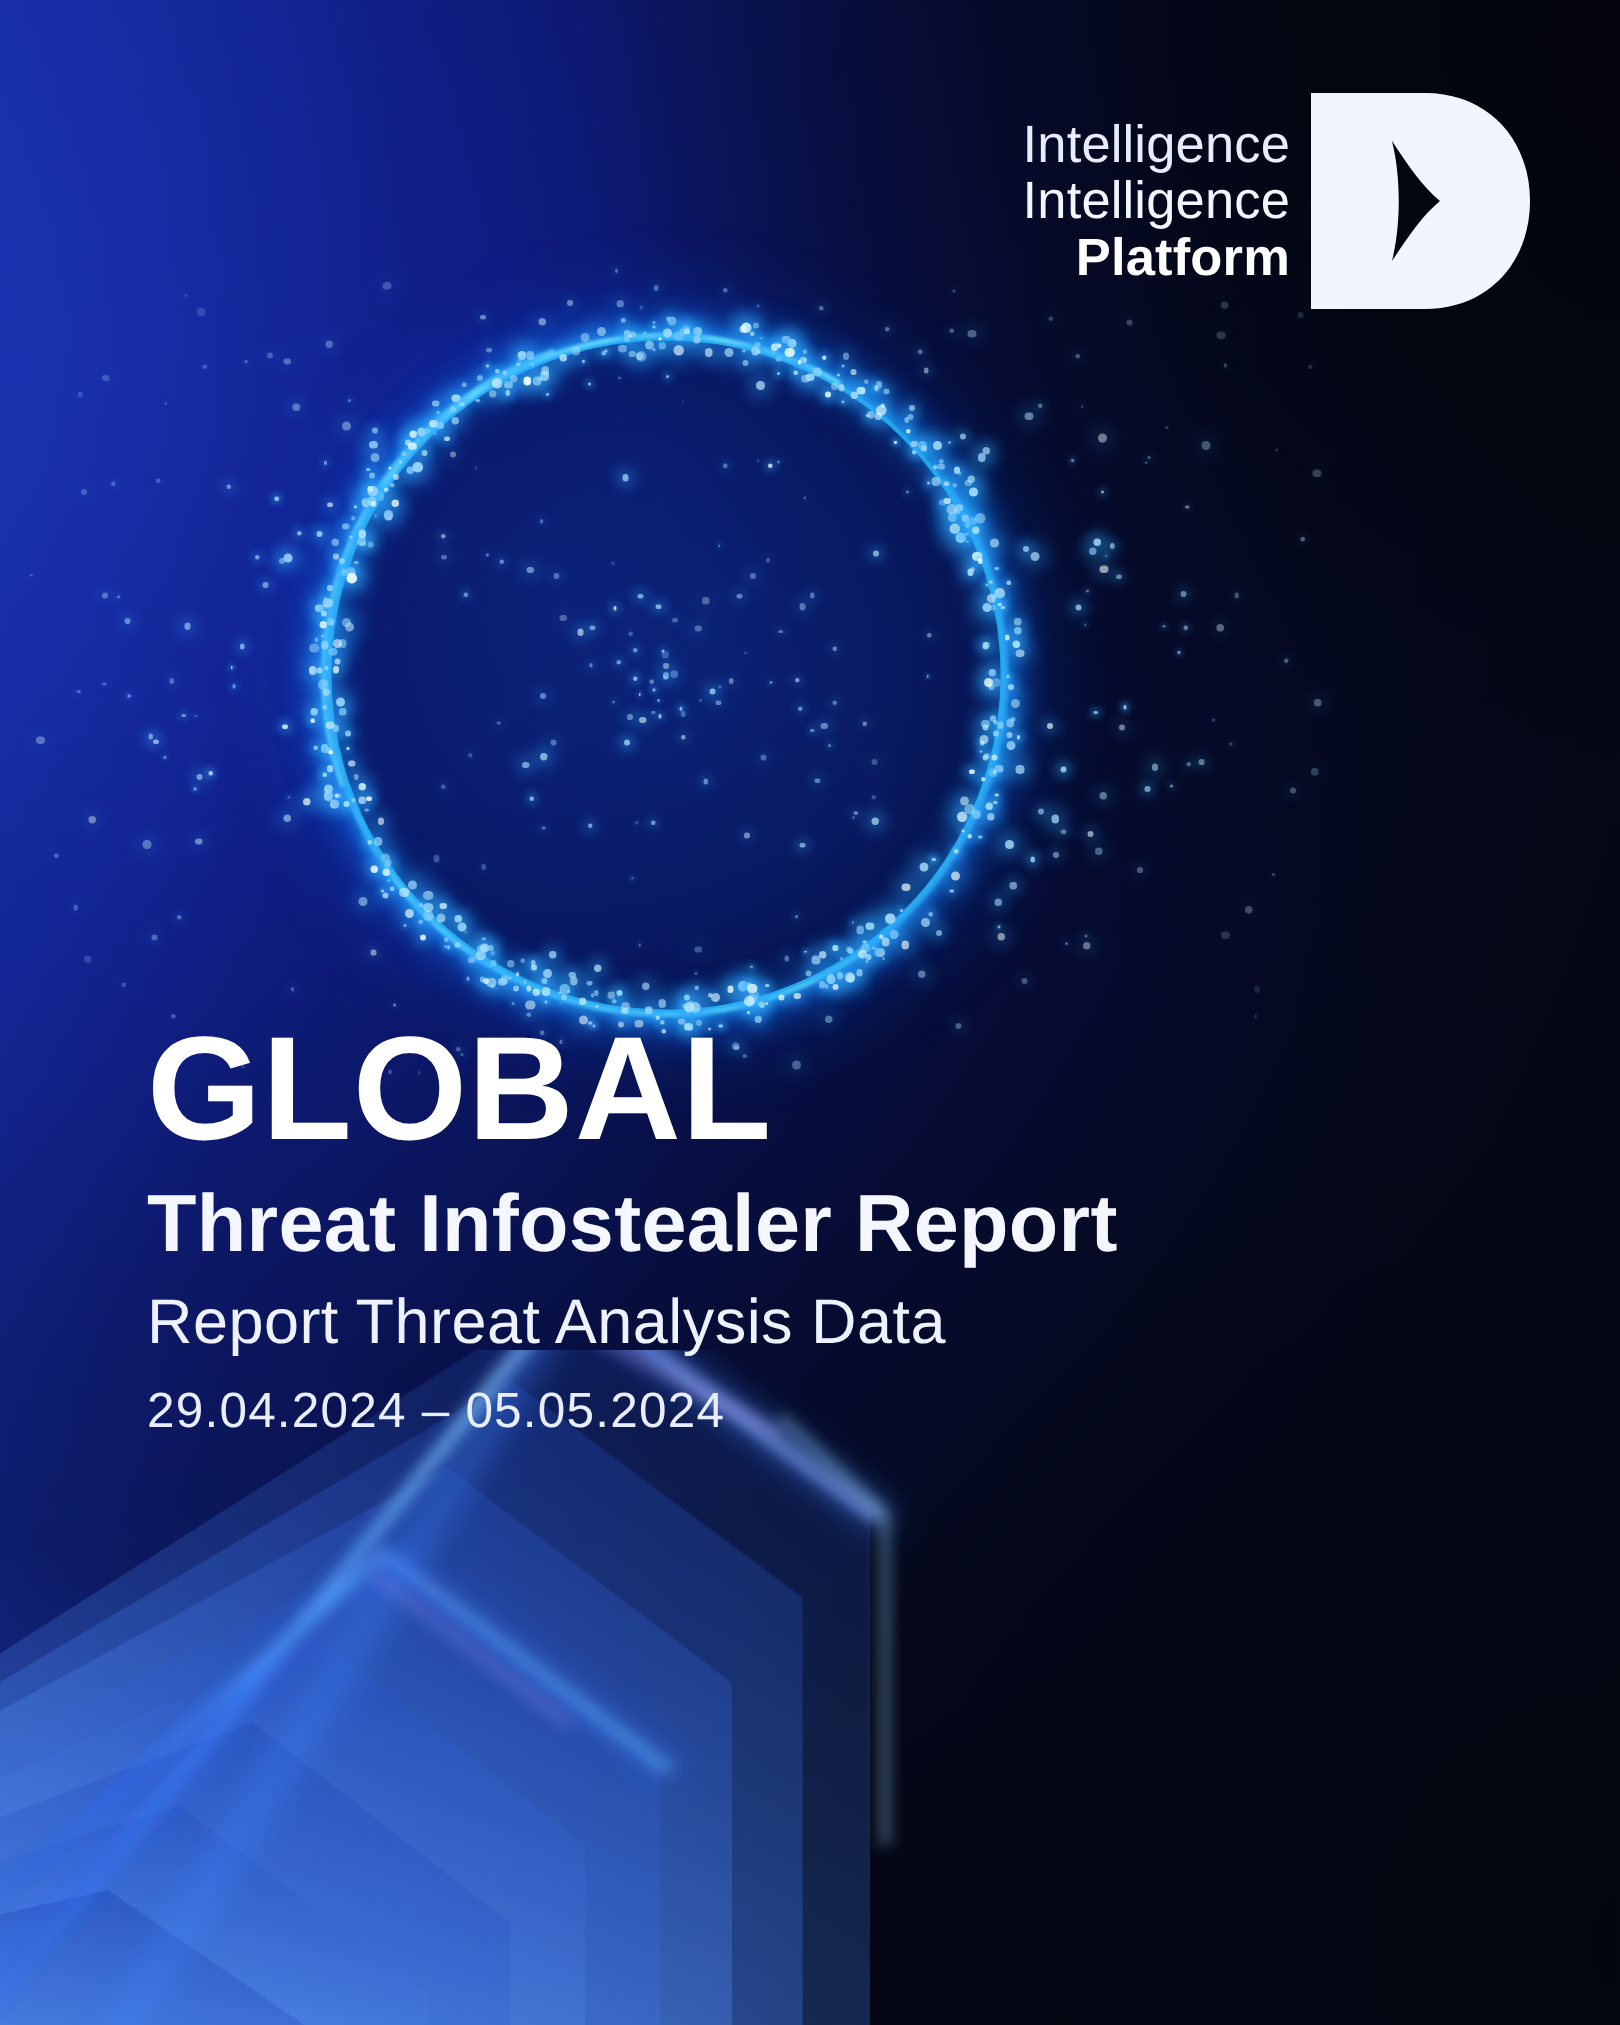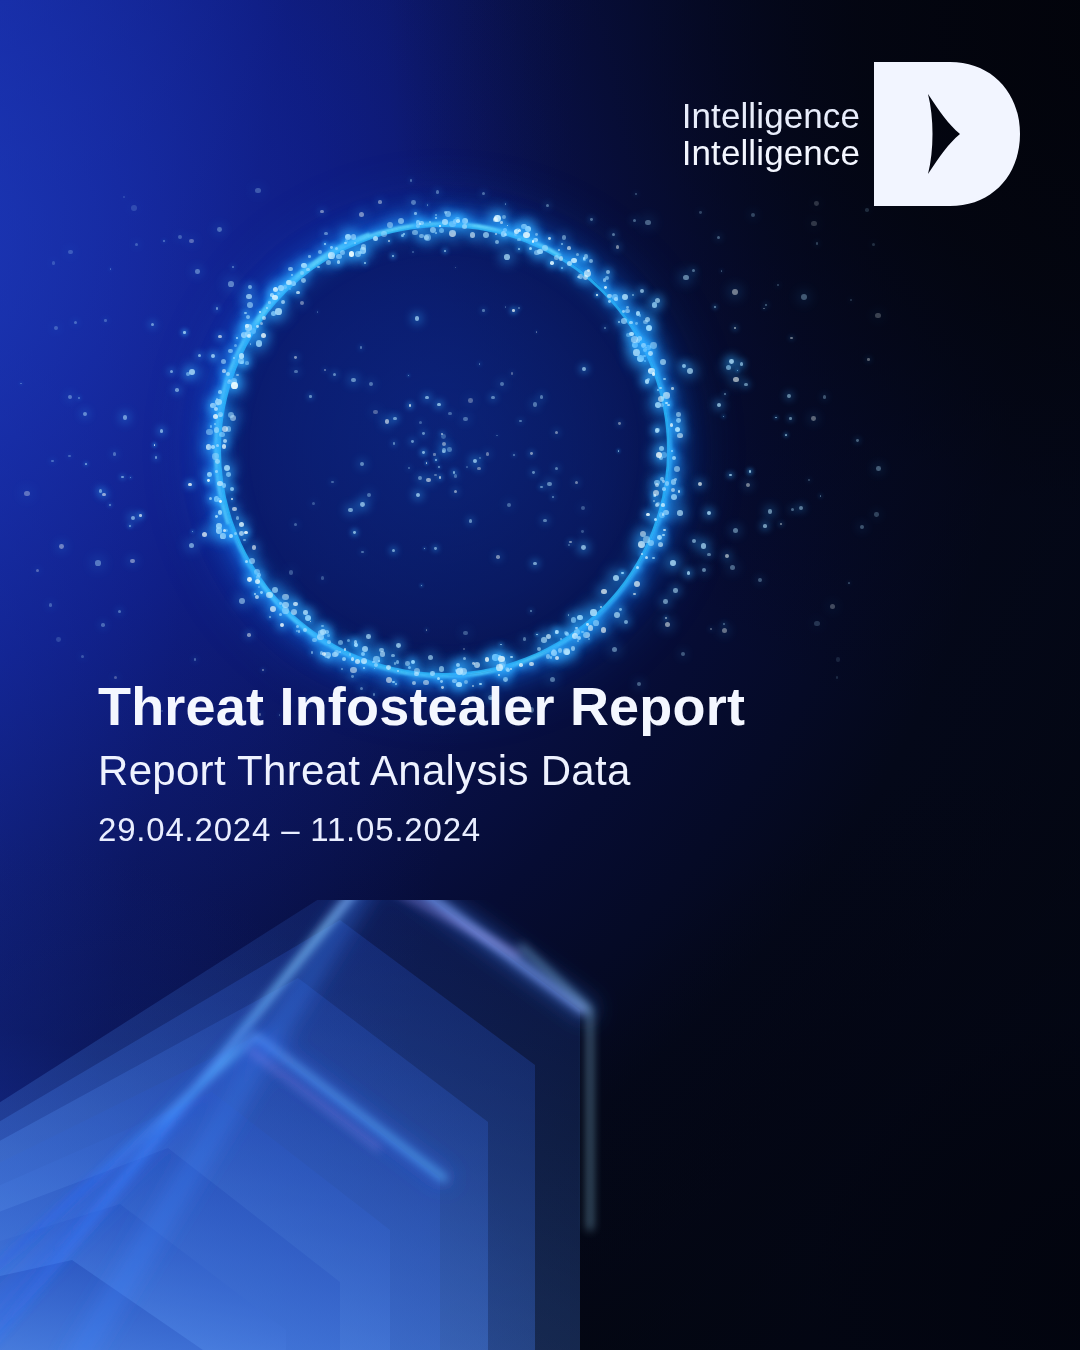--- a/index.html
+++ b/index.html
@@ -1056,29 +1056,31 @@
         <div class="dot" style="left: 279.11px; top: 195.109px; width: 2.56958px; height: 2.56958px; opacity: 0.561497; background: rgb(169, 224, 255); box-shadow: rgba(50, 170, 255, 0.48) 0px 0px 5.1px 1.8px;"></div>
         <div class="dot" style="left: 418.472px; top: 212.28px; width: 3.06933px; height: 3.06933px; opacity: 0.372725; background: rgb(169, 224, 255); box-shadow: rgba(50, 170, 255, 0.32) 0px 0px 6.1px 2.1px;"></div>
         <div class="dot" style="left: 404.353px; top: 347.204px; width: 2.77905px; height: 2.77905px; opacity: 0.622187; background: rgb(169, 224, 255); box-shadow: rgba(50, 170, 255, 0.53) 0px 0px 5.6px 1.9px;"></div>
       </div>
   </div>
 
   <div class="logo-block">
     <div class="logo-text">
       <span class="logo-line1">Intelligence</span>
       <span class="logo-line2">Intelligence</span>
+      <span class="logo-line3">Platform</span>
     </div>
     <div class="logo-mark">
       <svg width="148" height="148" viewBox="0 0 148 148" xmlns="http://www.w3.org/2000/svg">
         <path d="M 0 2 L 76 2 C 118 2 146 33 146 74 C 146 115 118 146 76 146 L 0 146 Z
                  M 54 34 C 66 52 74 64 86 74 C 74 84 66 96 54 114 C 60 90 60 58 54 34 Z" fill="#f2f5ff" fill-rule="evenodd"></path>
       </svg>
     </div>
   </div>
 
   <div class="headings">
+    <div class="h-global">GLOBAL</div>
     <div class="h-sub1">Threat Infostealer Report</div>
     <div class="h-sub2">Report Threat Analysis Data</div>
-    <div class="h-dates">29.04.2024 – 11.05.2024</div>
+    <div class="h-dates">29.04.2024 – 05.05.2024</div>
   </div>
 
 
 </div>
 
 </body></html>

